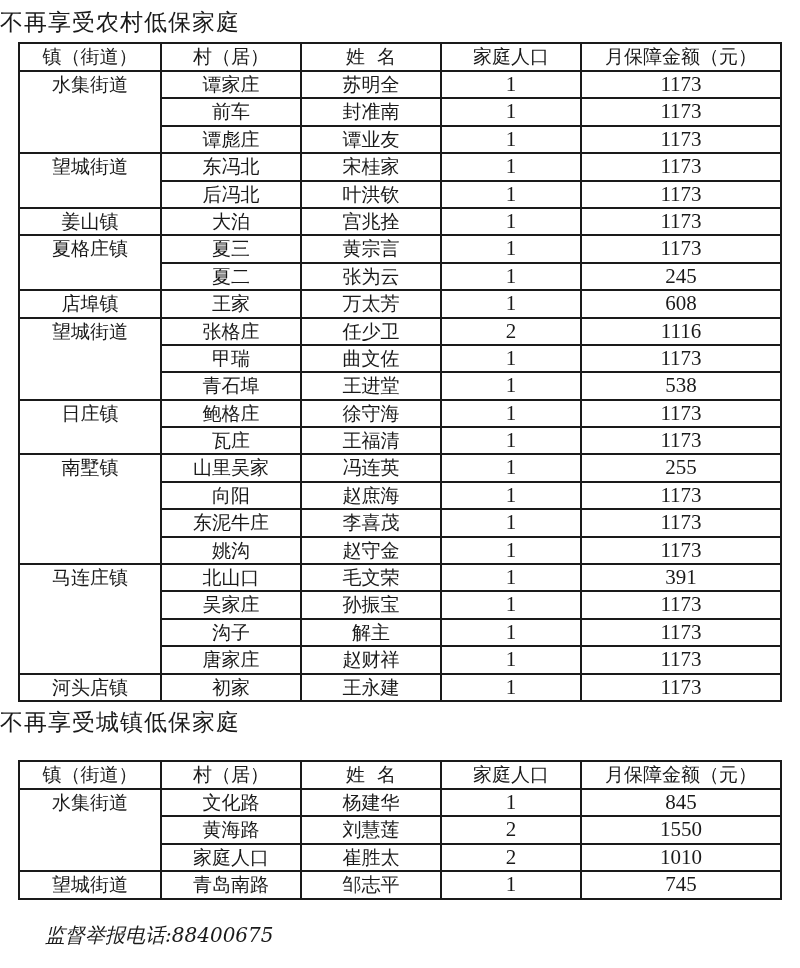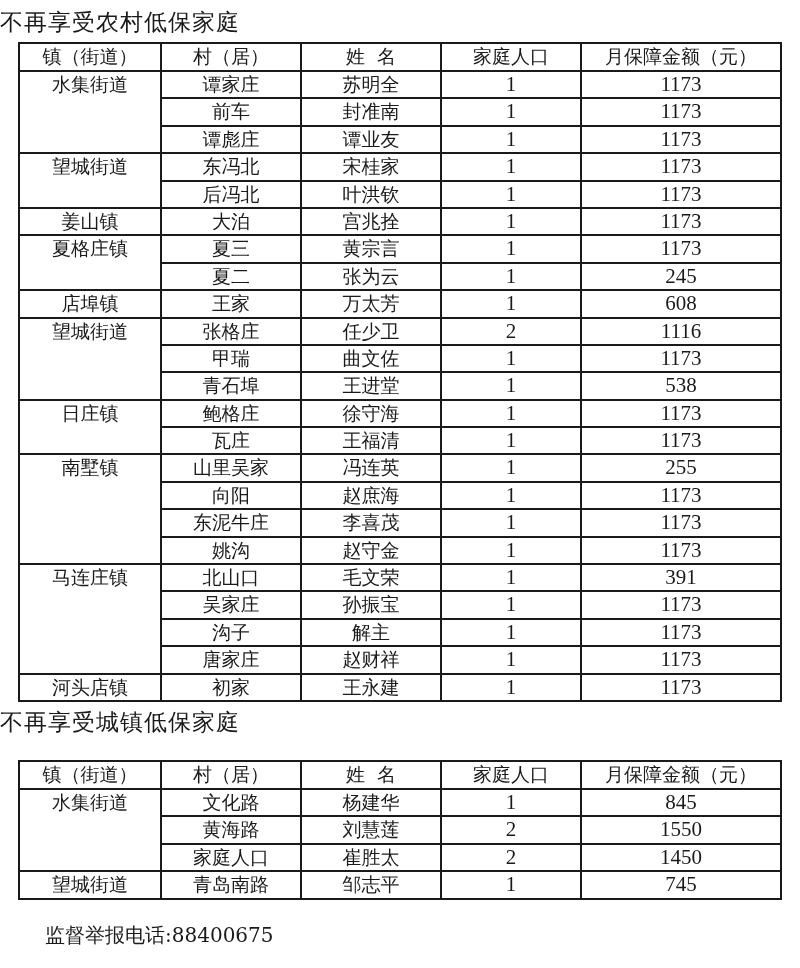--- a/index.html
+++ b/index.html
@@ -8,21 +8,21 @@
   .title { position: absolute; left: 0; width: 800px; text-align: left;
            font-size: 23px; line-height: 28px; letter-spacing: 1px; }
   table { position: absolute; left: 18px; border-collapse: collapse; table-layout: fixed; }
   td, th { border: 2px solid #1a1a1a; padding: 0; text-align: center; vertical-align: top;
            font-weight: normal; font-size: 19px; line-height: 25px; white-space: nowrap; overflow: hidden; }
   th { height: 26px; }
   td { height: 25.4px; }
   col.c1 { width: 142px; } col.c2 { width: 140px; } col.c3 { width: 140px; }
   col.c4 { width: 140px; } col.c5 { width: 200px; }
   .num { font-family: "Liberation Serif", "DejaVu Serif", serif; font-size: 21px; }
-  .footer { position: absolute; left: 45px; top: 921px; font-size: 20px; line-height: 28px; }
+  .footer { position: absolute; left: 45px; top: 921px; font-size: 20px; line-height: 28px; font-style: italic; }
 </style>
 </head>
 <body>
 
 <div class="title" style="top:8px;">不再享受农村低保家庭</div>
 <table style="top:42px;">
   <colgroup>
       <col class="c1">
       <col class="c2">
       <col class="c3">
@@ -219,21 +219,21 @@
       <tr>
         <td>黄海路</td>
         <td>刘慧莲</td>
         <td class="num">2</td>
         <td class="num">1550</td>
       </tr>
       <tr>
         <td>家庭人口</td>
         <td>崔胜太</td>
         <td class="num">2</td>
-        <td class="num">1450</td>
+        <td class="num">1010</td>
       </tr>
       <tr>
         <td rowspan="1">望城街道</td>
         <td>青岛南路</td>
         <td>邹志平</td>
         <td class="num">1</td>
         <td class="num">745</td>
       </tr>
     </tbody>
 </table>

